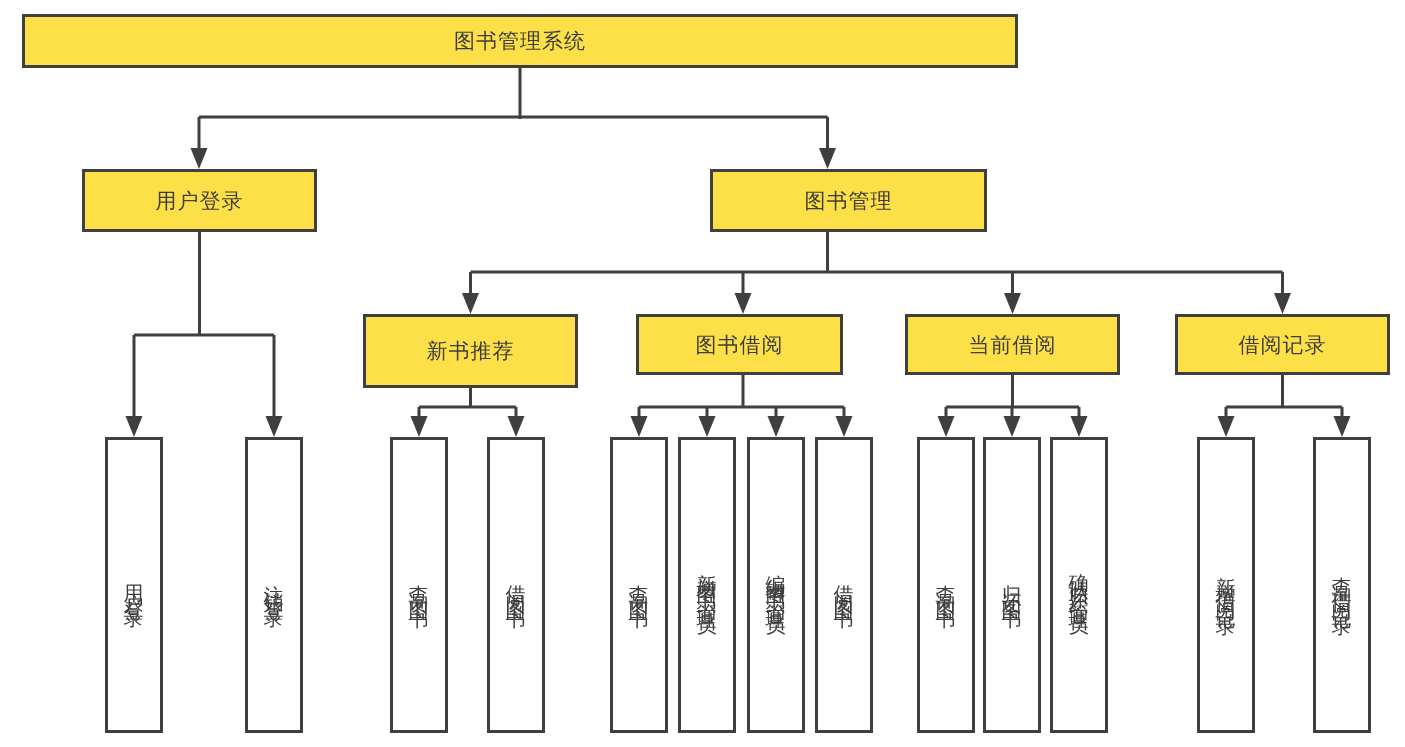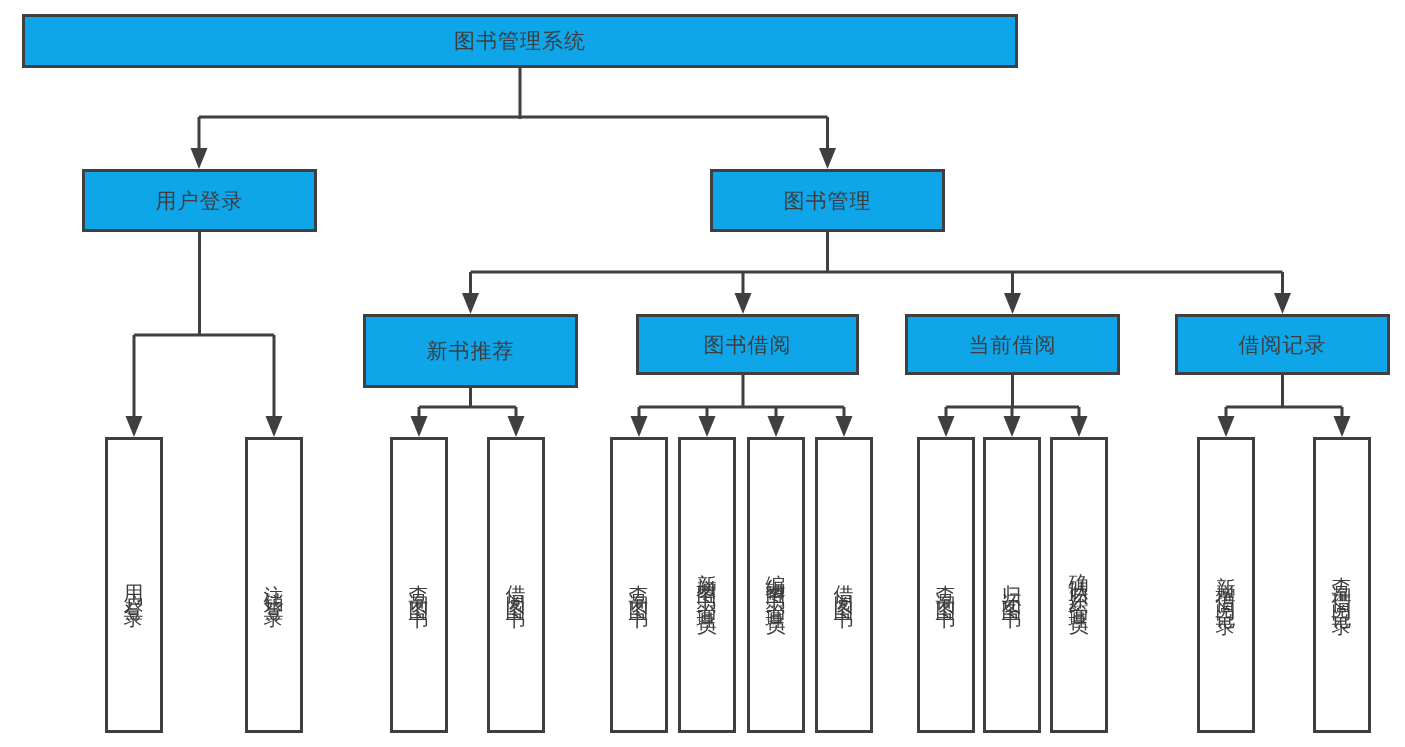--- a/index.html
+++ b/index.html
@@ -28,21 +28,21 @@
     stroke-width: 3;
   }
   .connectors polygon {
     fill: var(--line, #3f3f3f);
     stroke: none;
   }
   .hnode {
     position: absolute;
     box-sizing: border-box;
     border: 3px solid var(--line, #3f3f3f);
-    background: #0ea5e9;
+    background: #fde047;
     display: flex;
     align-items: center;
     justify-content: center;
     font-size: 21px;
     letter-spacing: 1px;
     white-space: nowrap;
   }
   .vnode {
     position: absolute;
     box-sizing: border-box;
@@ -108,24 +108,24 @@
     <polygon points="937.5,416 954.5,416 946,437"></polygon>
     <polygon points="1003.5,416 1020.5,416 1012,437"></polygon>
     <polygon points="1070.5,416 1087.5,416 1079,437"></polygon>
     <polygon points="1217.5,416 1234.5,416 1226,437"></polygon>
     <polygon points="1333.5,416 1350.5,416 1342,437"></polygon>
   </svg>
 
   <div class="hnode" style="left:22px; top:14px; width:996px; height:54px;">图书管理系统</div>
 
   <div class="hnode" style="left:82px; top:169px; width:235px; height:63px;">用户登录</div>
-  <div class="hnode" style="left:710px; top:169px; width:235px; height:63px;">图书管理</div>
+  <div class="hnode" style="left:710px; top:169px; width:277px; height:63px;">图书管理</div>
 
   <div class="hnode" style="left:363px; top:314px; width:215px; height:74px;">新书推荐</div>
-  <div class="hnode" style="left:636px; top:314px; width:223px; height:61px;">图书借阅</div>
+  <div class="hnode" style="left:636px; top:314px; width:207px; height:61px;">图书借阅</div>
   <div class="hnode" style="left:905px; top:314px; width:215px; height:61px;text-align:right;">当前借阅</div>
   <div class="hnode" style="left:1175px; top:314px; width:215px; height:61px;">借阅记录</div>
 
   <div class="vnode" style="left:105px; top:437px; width:58px; height:296px;">用户登录</div>
   <div class="vnode" style="left:245px; top:437px; width:58px; height:296px;">注销登录</div>
 
   <div class="vnode" style="left:390px; top:437px; width:58px; height:296px;">查询图书</div>
   <div class="vnode" style="left:487px; top:437px; width:58px; height:296px;">借阅图书</div>
 
   <div class="vnode" style="left:610px; top:437px; width:58px; height:296px;">查询图书</div>

